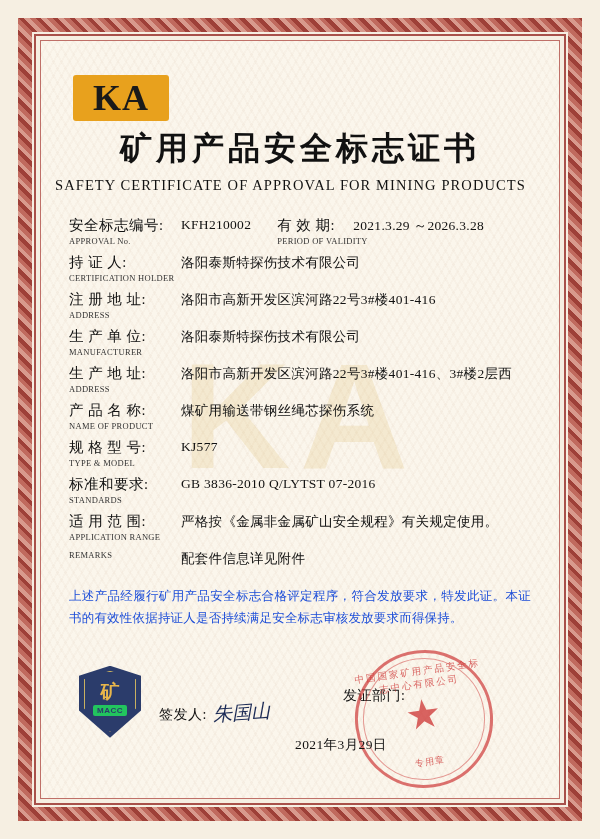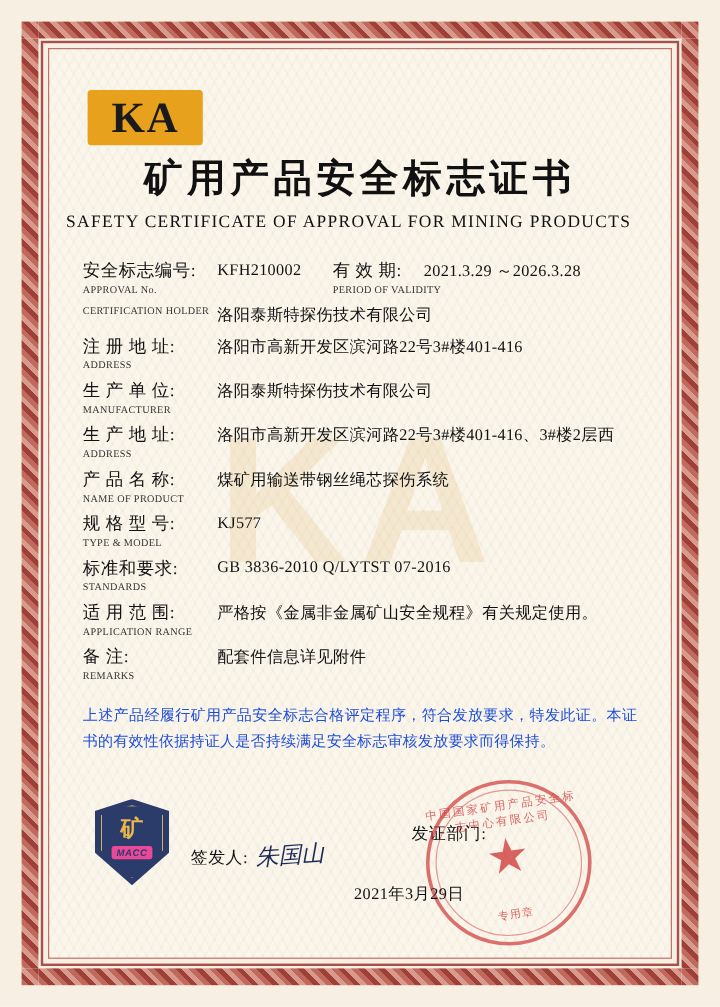--- a/index.html
+++ b/index.html
@@ -209,28 +209,27 @@
   .shield-mark {
     color: #e8b64b;
     font-family: "Liberation Serif", serif;
     font-size: 19px;
     font-weight: bold;
     line-height: 1;
     margin-top: -6px;
   }
   .shield-text {
     margin-top: 4px;
-    background: #ec4899;
+    background: #22c55e;
     color: #2b3c6b;
     font-size: 8px;
     font-weight: bold;
     letter-spacing: .5px;
     padding: 1px 4px;
     border-radius: 2px;
-    font-style: italic;
   }
 
   .sig-line {
     position: absolute;
     left: 104px;
     top: 56px;
     display: flex;
     align-items: baseline;
   }
   .sig-label, .issuer-label {
@@ -333,20 +332,21 @@
               <div class="label-cn">有 效 期:</div>
               <div class="label-en">PERIOD OF VALIDITY</div>
             </div>
             <div class="value">2021.3.29 ～2026.3.28</div>
           </div>
         </div>
       </div>
 
       <div class="row">
         <div class="labelbox">
+          <div class="label-cn">持  证  人:</div>
           <div class="label-en">CERTIFICATION HOLDER</div>
         </div>
         <div class="value">洛阳泰斯特探伤技术有限公司</div>
       </div>
 
       <div class="row">
         <div class="labelbox">
           <div class="label-cn">注 册 地 址:</div>
           <div class="label-en">ADDRESS</div>
         </div>
@@ -396,21 +396,20 @@
       <div class="row">
         <div class="labelbox">
           <div class="label-cn">适 用 范 围:</div>
           <div class="label-en">APPLICATION RANGE</div>
         </div>
         <div class="value">严格按《金属非金属矿山安全规程》有关规定使用。</div>
       </div>
 
       <div class="row">
         <div class="labelbox">
-          <div class="label-cn">备      注:</div>
           <div class="label-en">REMARKS</div>
         </div>
         <div class="value">配套件信息详见附件</div>
       </div>
 
     </div>
 
     <div class="para">上述产品经履行矿用产品安全标志合格评定程序，符合发放要求，特发此证。本证书的有效性依据持证人是否持续满足安全标志审核发放要求而得保持。</div>
 
     <div class="bottom">

